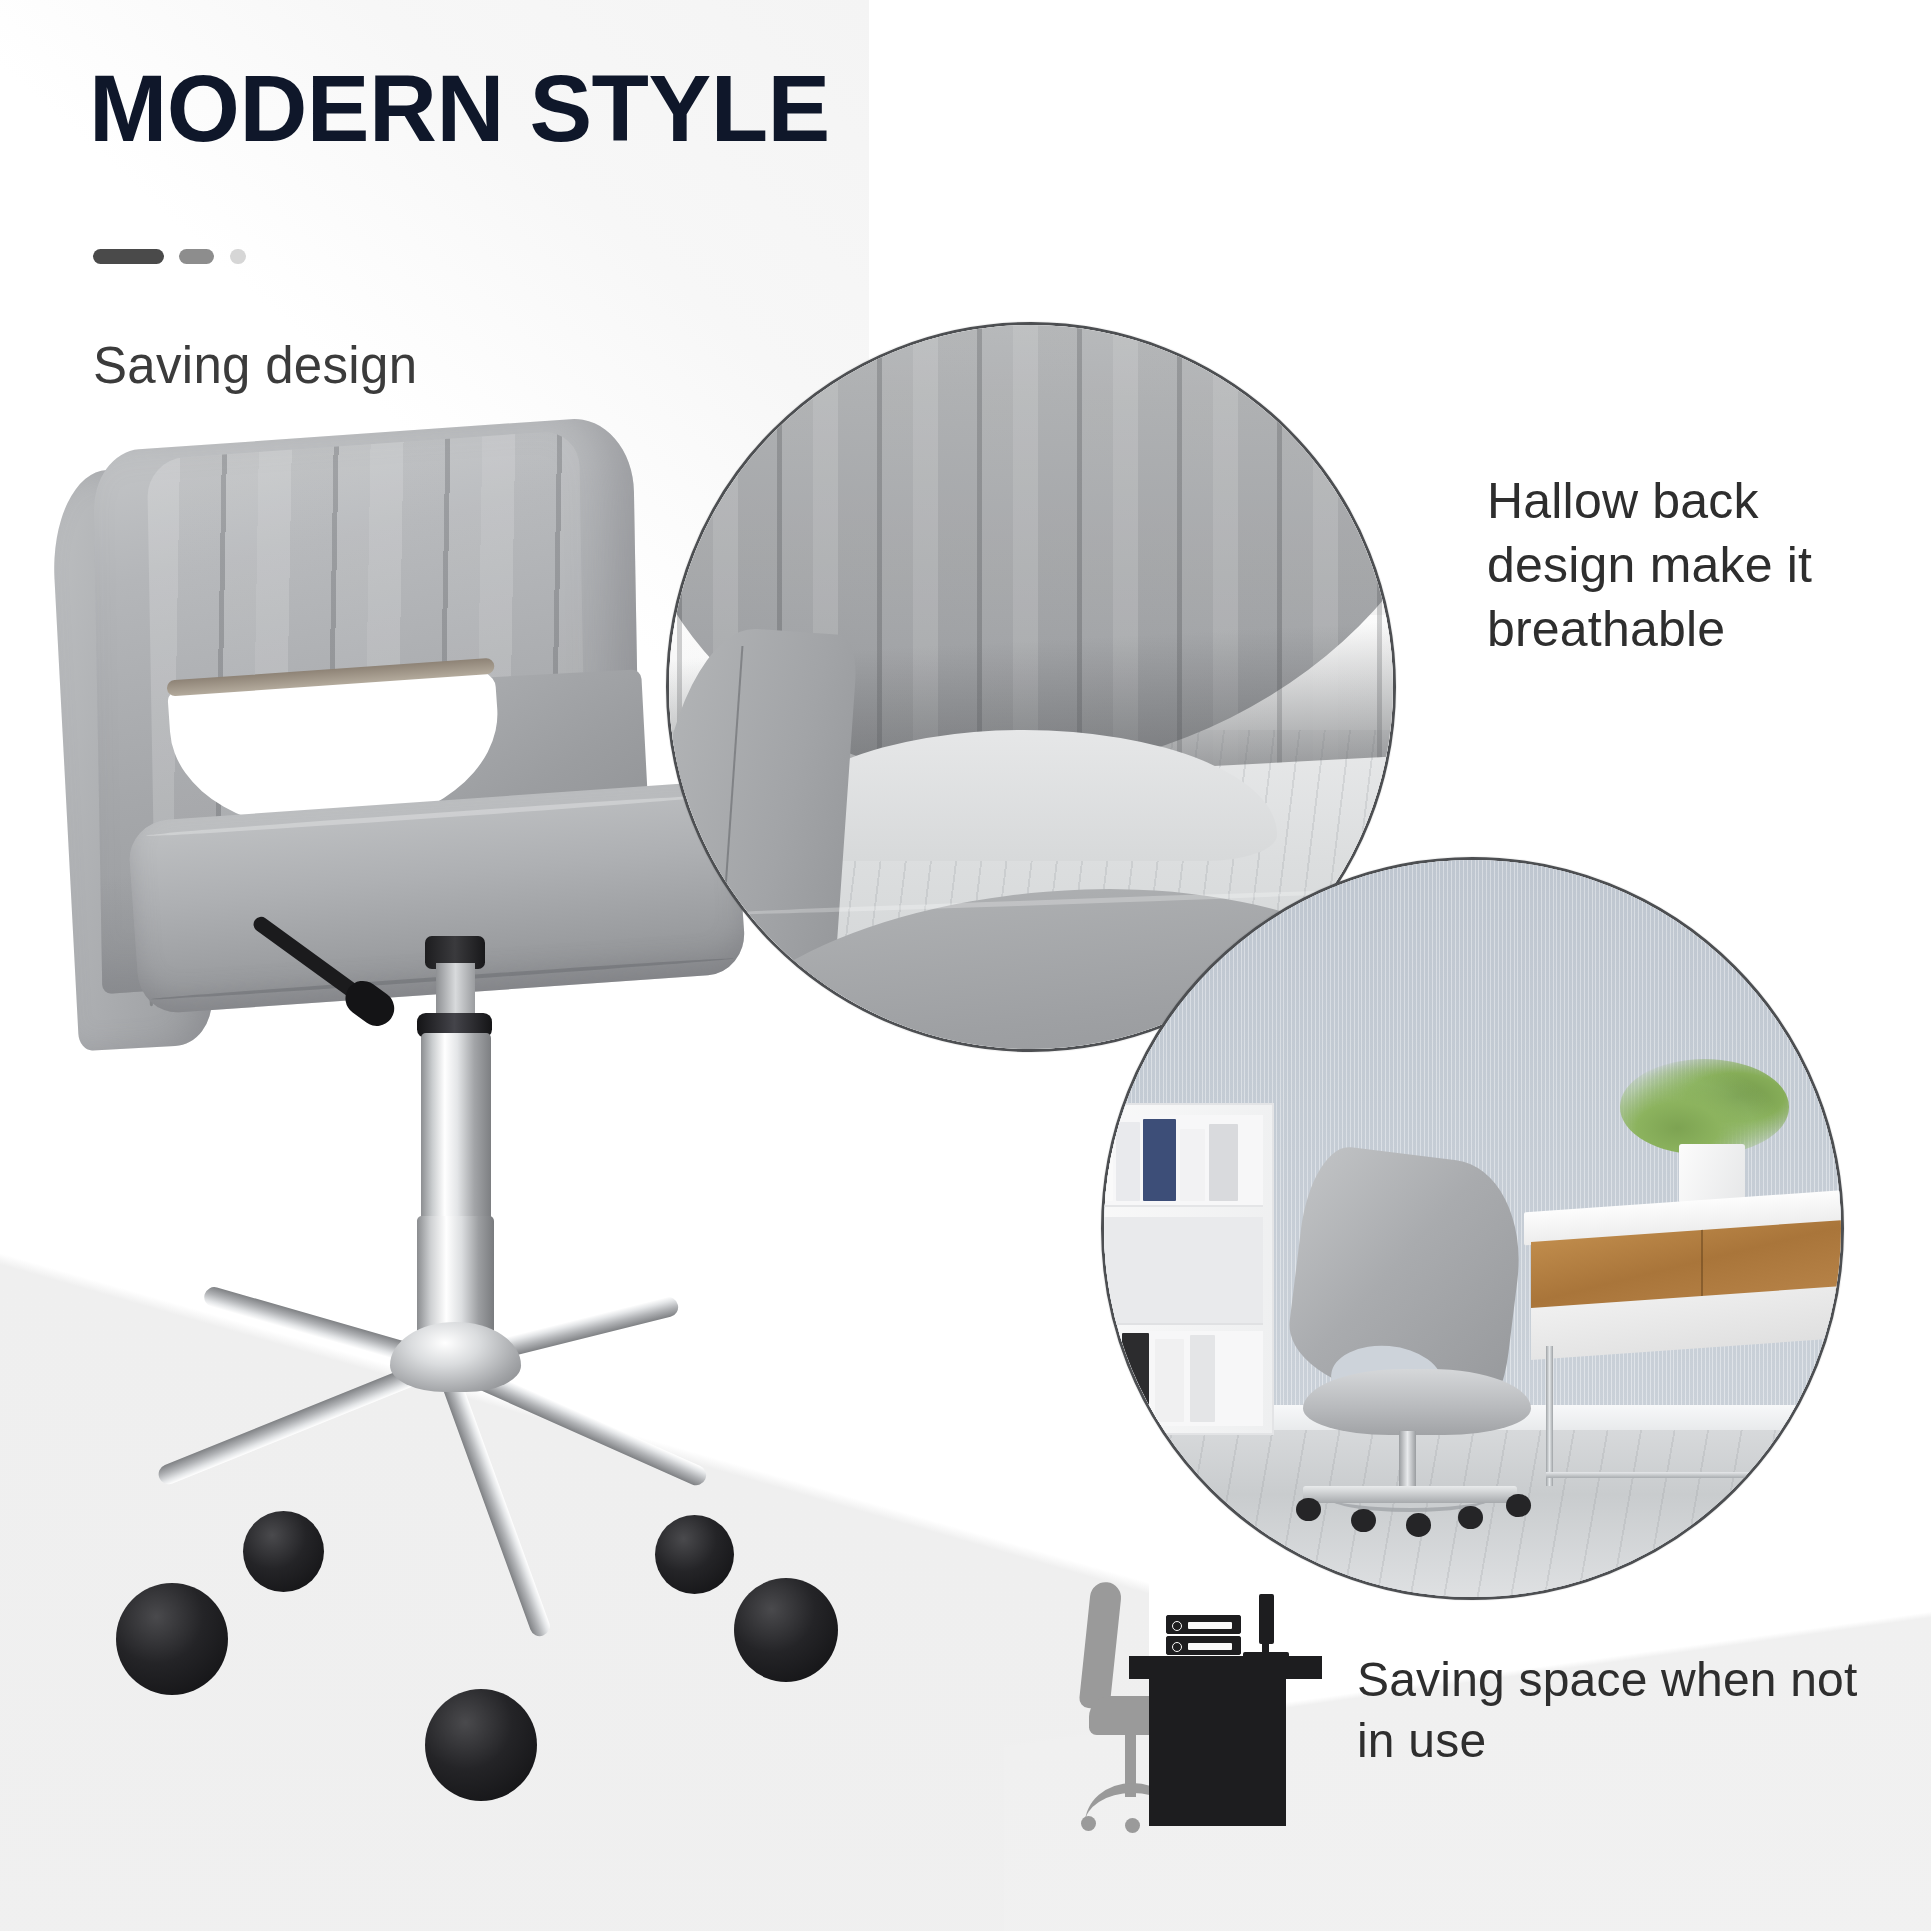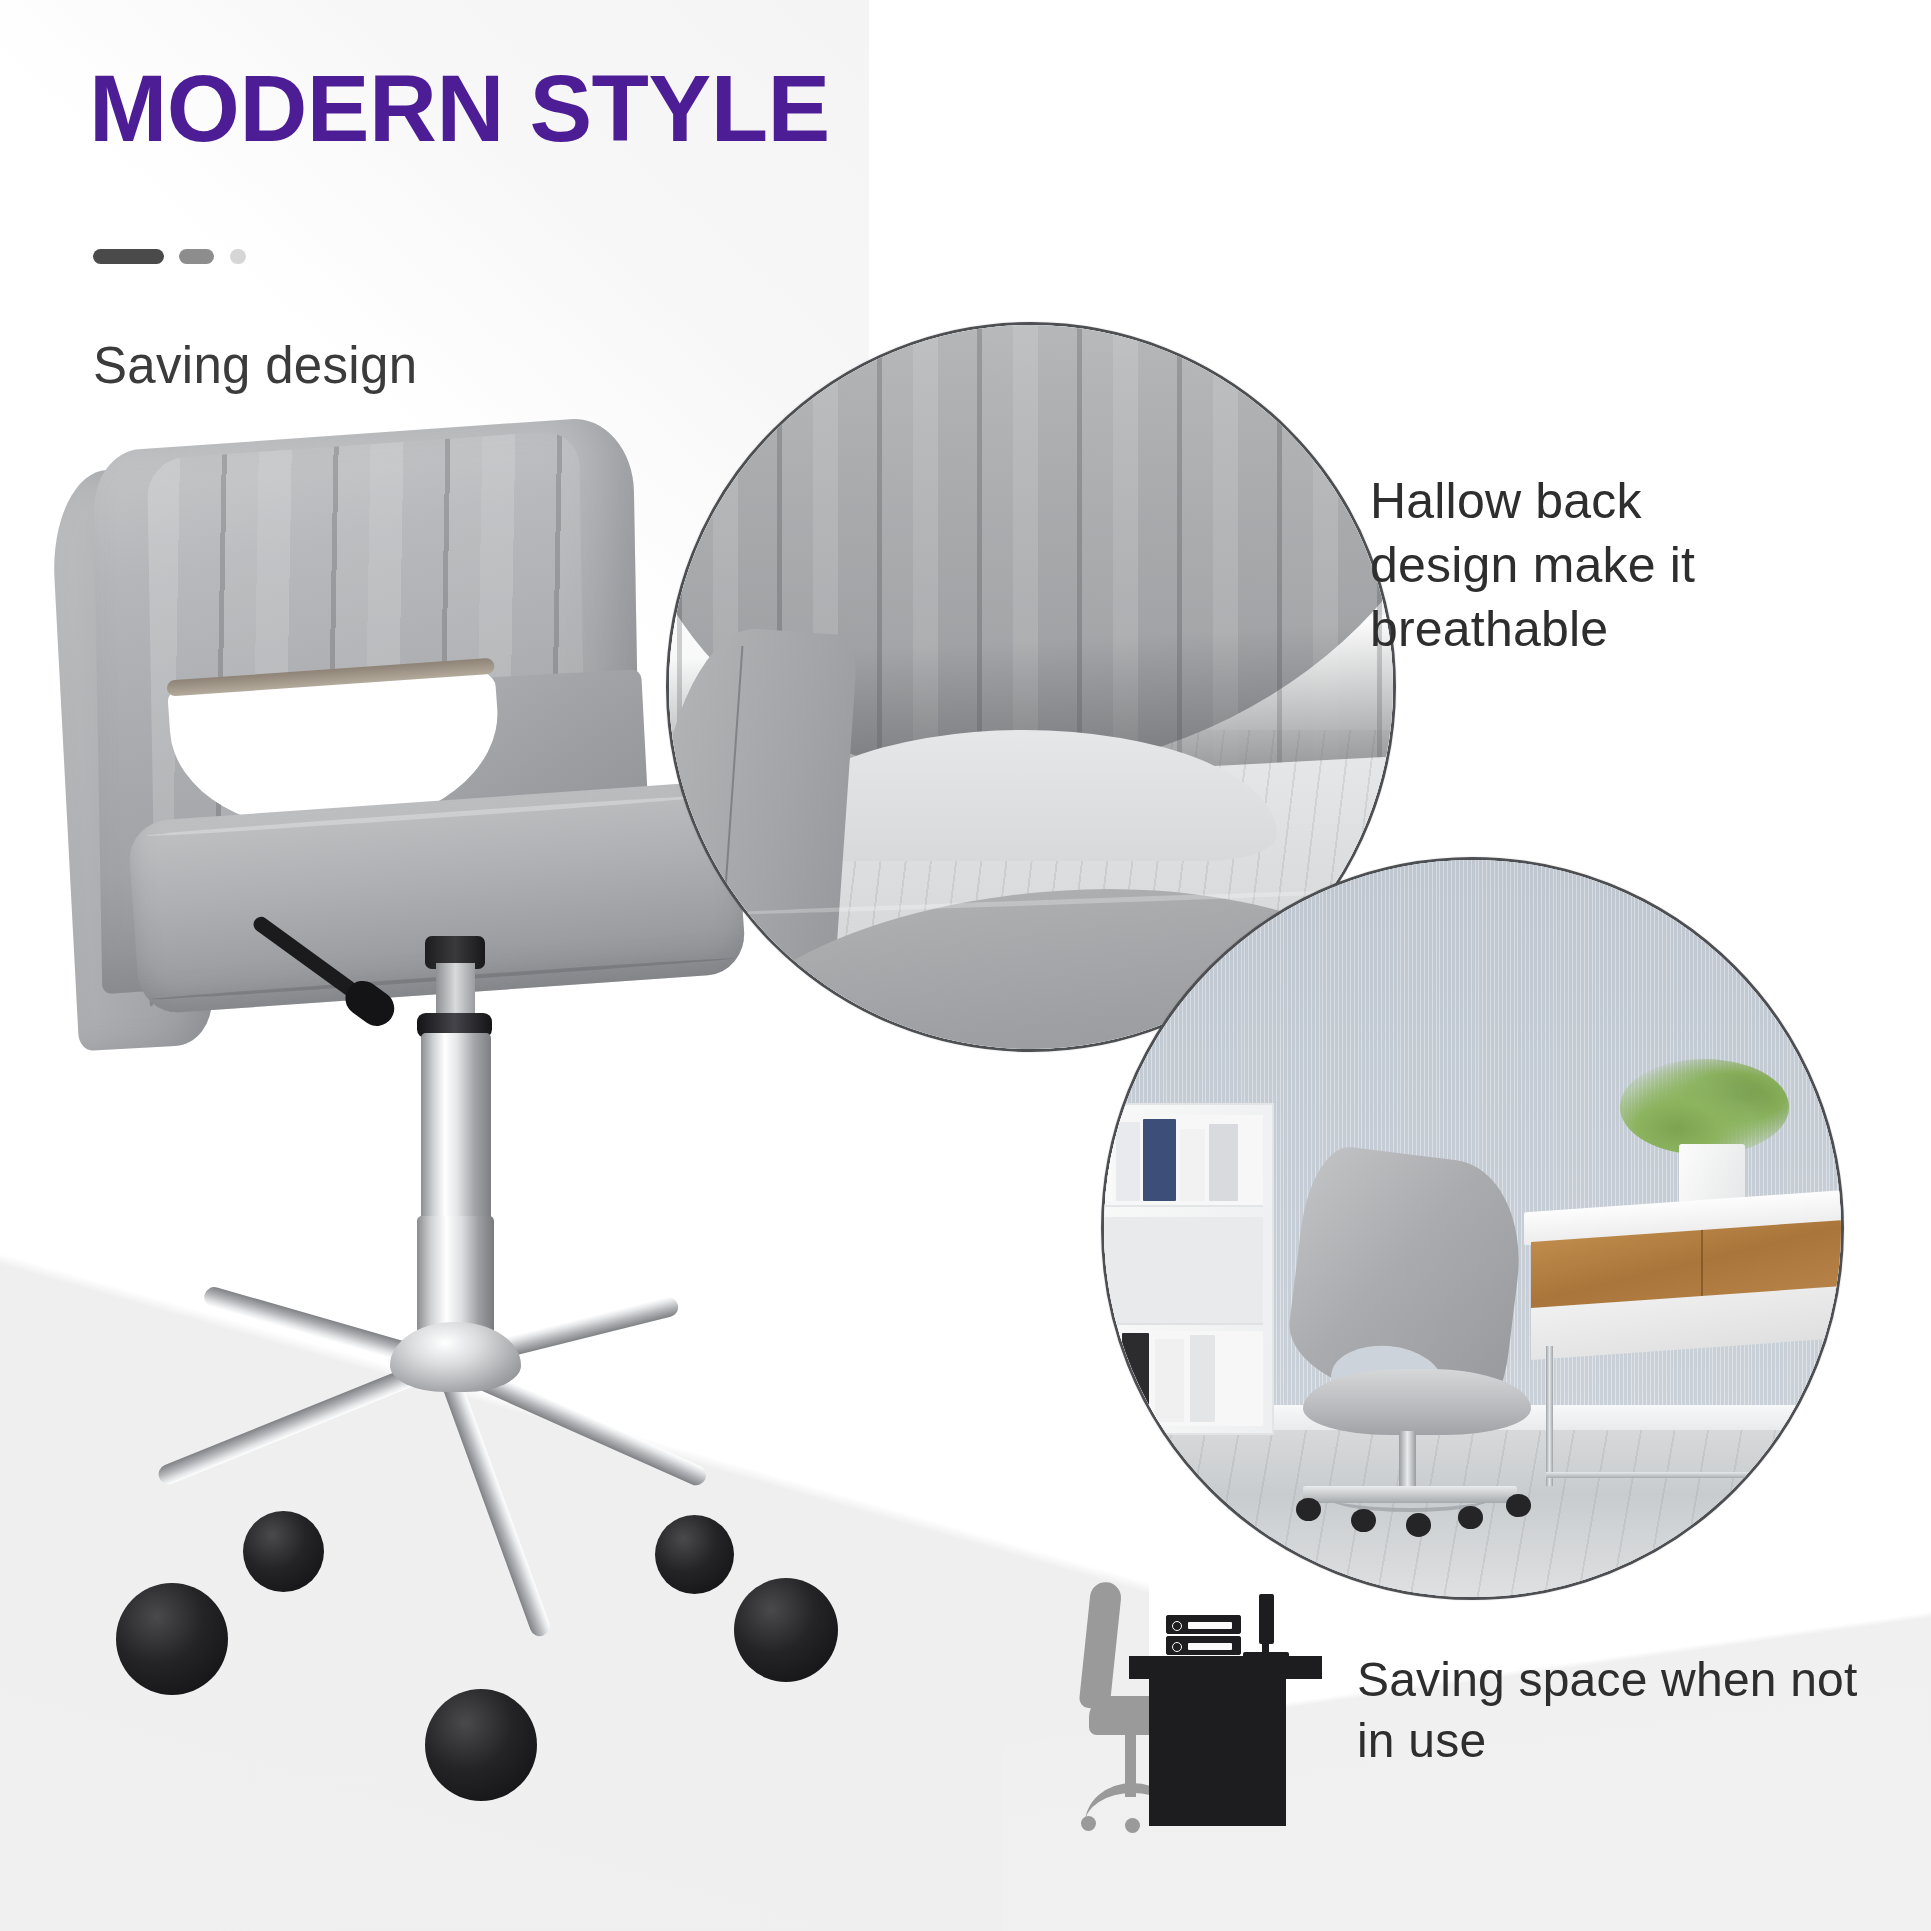--- a/index.html
+++ b/index.html
@@ -25,38 +25,38 @@
   .bg-wash-bottomright{
     position:absolute; right:-39px; bottom:-29px; width:966px; height:454px;
     background:linear-gradient(172deg,rgba(255,255,255,0) 0%,rgba(255,255,255,0) 40%,#f0f0f0 41%,#f1f1f1 100%);
     pointer-events:none;
   }
 
   
   .headline{
     position:absolute; left:89px; top:60px;
     font-size:94px; font-weight:bold; letter-spacing:-0.5px;
-    color:#4c1d95; line-height:1.05; white-space:nowrap;
+    color:#0f172a; line-height:1.05; white-space:nowrap;
   }
   .divider{ position:absolute; left:93px; top:249px; display:flex; align-items:center; gap:15.4px; }
   .divider .seg1{ width:71px; height:14.5px; border-radius:7.7px; }
   .divider .seg2{ width:35px; height:14.5px; border-radius:7.7px; }
   .divider .seg3{ width:16.4px; height:14.5px; border-radius:8.7px; }
 
   .subtitle{
     position:absolute; left:93px; top:336px;
     font-size:51px; font-weight:300; color:#3b3b3b; letter-spacing:0.3px;
   }
 
   
   .caption{
     position:absolute; font-weight:300; color:#2e2e2e;
     line-height:1.28; letter-spacing:0.2px;
   }
-  .caption-hollow{ left:1370px; top:469px; font-size:50px; width:425px; }
+  .caption-hollow{ left:1487px; top:469px; font-size:50px; width:425px; }
   .caption-saving{ left:1357px; top:1649px; font-size:48px; width:502px; }
 
   
   .circle{
     position:absolute; border-radius:50%; overflow:hidden;
     border:3.9px solid #4d4f52;
     box-shadow:0 0 0 1px rgba(0,0,0,.05);
   }
   .circle-top{ left:666px; top:322px; width:730px; height:730px; }
   .circle-bottom{ left:1101px; top:857px; width:743px; height:743px; }

